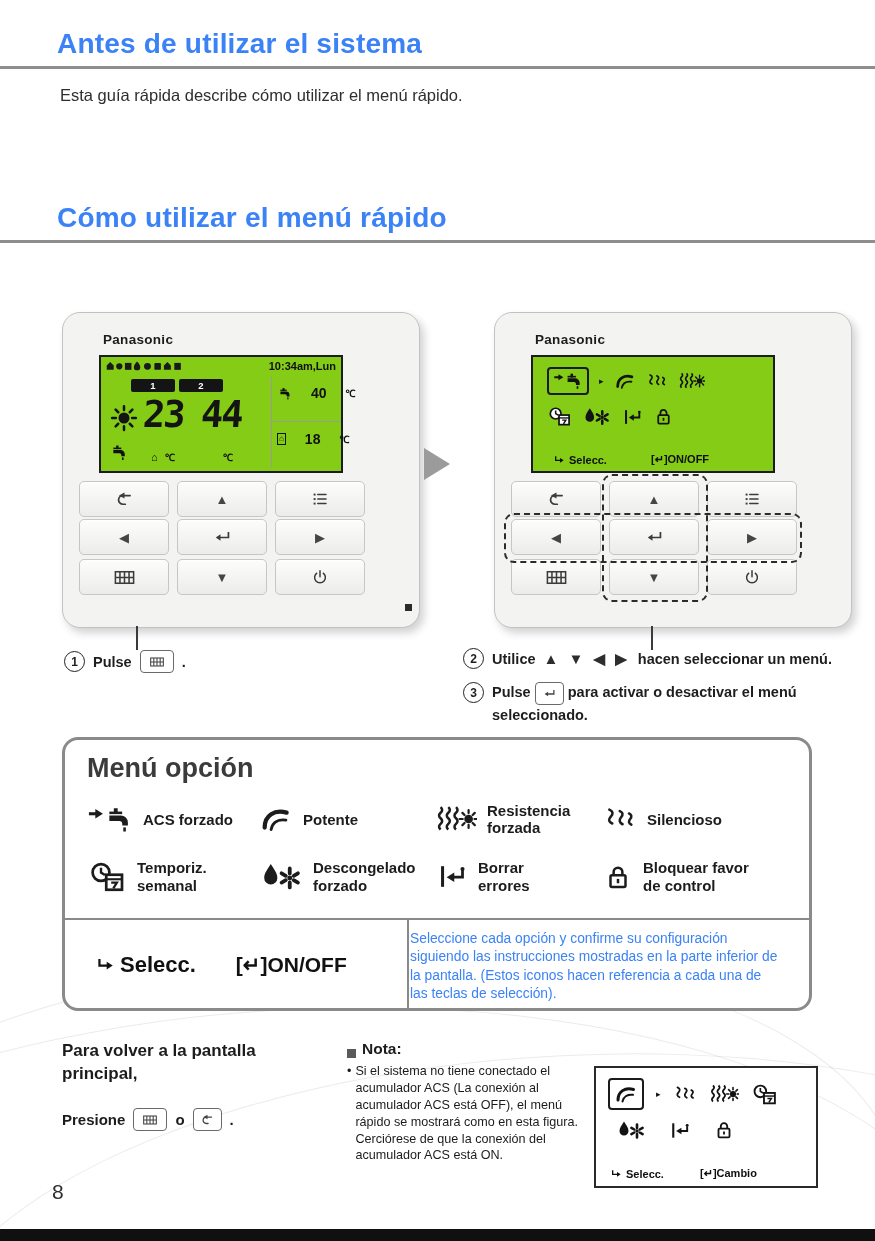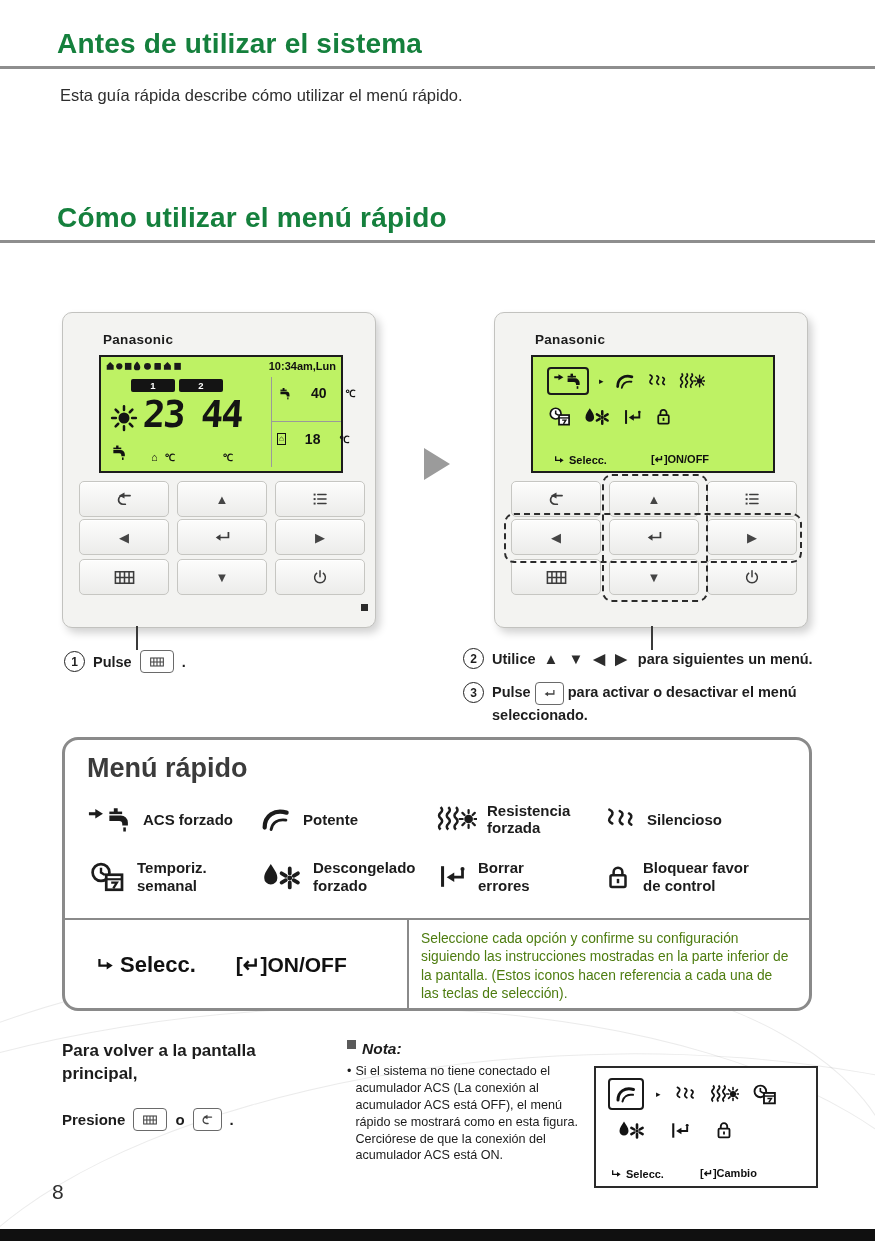--- a/index.html
+++ b/index.html
@@ -1,28 +1,28 @@
 <!DOCTYPE html>
 <html><head>
 <meta charset="utf-8">
 <style>
   html,body{margin:0;padding:0;background:#fff;}
   #page{position:relative;width:875px;height:1241px;background:#ffffff;overflow:hidden;
         font-family:"Liberation Sans",sans-serif;color:#333;}
   
   .wave{position:absolute;border:1.4px solid rgba(110,110,110,0.14);border-radius:50%;}
   
-  .h1{position:absolute;font-size:28px;font-weight:bold;color:#15803d;letter-spacing:.2px;}
+  .h1{position:absolute;font-size:28px;font-weight:bold;color:#3b82f6;letter-spacing:.2px;}
   .rule{position:absolute;left:0;width:875px;height:3px;background:#8e8e8e;}
   .para{position:absolute;font-size:16.5px;line-height:1.42;color:#2e2e2e;}
   
   .remote{position:absolute;width:312px;height:314px;background:#f3f3f1;border:1px solid #c2c2bf;
-          border-radius:10px;box-shadow:4px 5px 9px rgba(0,0,0,.18);}
+          border-radius:18px;box-shadow:4px 5px 9px rgba(0,0,0,.18);padding-left:44px;}
   .brand{position:absolute;left:40px;top:19px;font-size:13.5px;font-weight:bold;color:#1c1c1c;letter-spacing:.3px;}
-  .lcd{position:absolute;left:36px;top:42px;width:240px;height:114px;border:2px solid #1c1c1c;background:#bef264;}
+  .lcd{position:absolute;left:36px;top:42px;width:240px;height:114px;border:2px solid #1c1c1c;background:#84cc16;}
   .btn{position:absolute;width:88px;height:34px;border:1px solid #c6c6c2;border-radius:5px;
        background:linear-gradient(#fdfdfc,#ececea);display:flex;align-items:center;justify-content:center;
        color:#3c3c3c;box-shadow:inset 0 1px 0 #fff;}
   .r1{top:168px}.r2{top:206px}.r3{top:246px}
   .c1{left:16px}.c2{left:114px}.c3{left:212px}
   .tri{font-size:13px;color:#454545;line-height:1;}
   .marker{position:absolute;right:7px;bottom:16px;width:7px;height:7px;background:#2b2b2b;}
   .dashv{position:absolute;left:107px;top:161px;width:102px;height:124px;border:2px dashed #2b2b2b;border-radius:10px;}
   .dashh{position:absolute;left:9px;top:200px;width:294px;height:46px;border:2px dashed #2b2b2b;border-radius:10px;}
   
@@ -63,27 +63,27 @@
           grid-template-columns:172px 176px 168px 190px;row-gap:22px;column-gap:0;}
   .qm-item{display:flex;align-items:center;gap:10px;font-weight:bold;font-size:15px;color:#1c1c1c;line-height:1.15;}
   .qm-label{max-width:112px;}
   .qm-label.narrow{max-width:64px;}
   .qmsep{position:absolute;left:0;right:0;top:178px;height:2px;background:#8a8a8a;}
   .qmv{position:absolute;left:342px;top:178px;bottom:0;width:2px;background:#8a8a8a;}
   .qmfl{position:absolute;left:30px;top:192px;width:300px;height:66px;display:flex;align-items:center;gap:40px;
         font-weight:bold;color:#111;}
   .qmfl .selwrap{display:flex;align-items:center;gap:5px;font-size:22px;}
   .qmfl .onoff{font-size:21px;}
-  .qmft{position:absolute;left:356px;top:190px;width:372px;font-size:13.8px;line-height:1.34;color:#4d7c0f;}
+  .qmft{position:absolute;left:345px;top:190px;width:372px;font-size:13.8px;line-height:1.34;color:#3b82f6;}
   
   .reth{position:absolute;left:62px;top:1040px;width:250px;font-size:17px;font-weight:bold;color:#1c1c1c;line-height:1.35;}
   .pressline{position:absolute;left:62px;top:1108px;display:flex;align-items:center;gap:8px;font-size:15px;
              font-weight:bold;color:#1c1c1c;}
-  .noteh{position:absolute;left:347px;top:1040px;display:flex;align-items:flex-start;gap:6px;font-size:15.5px;
-         font-weight:bold;color:#1c1c1c;font-style:italic;}
+  .noteh{position:absolute;left:347px;top:1040px;display:flex;align-items:flex-end;gap:6px;font-size:15.5px;
+         font-weight:bold;color:#1c1c1c;}
   .notesq{width:9px;height:9px;background:#5a5a5a;display:inline-block;}
   .notetxt{position:absolute;left:347px;top:1063px;width:238px;font-size:12.6px;line-height:1.34;color:#1b1b1b;
            display:flex;gap:4px;}
   .fig{position:absolute;left:594px;top:1066px;width:220px;height:118px;border:2px solid #2a2a2a;background:#fff;}
   .frow{position:absolute;left:12px;display:flex;align-items:center;gap:12px;color:#131313;}
   .figfoot{position:absolute;bottom:6px;display:flex;align-items:center;gap:4px;font-weight:bold;font-size:11px;color:#0f0f0f;}
   .pagenum{position:absolute;left:52px;top:1180px;font-size:21px;color:#2e2e2e;}
   .blackbar{position:absolute;left:0;bottom:0;width:100%;height:12px;background:#101010;}
   svg{display:block;}
   .icnB{color:#3c3c3c;}
@@ -394,37 +394,37 @@
         <svg width="20" height="16" style="color:#444;">
           <use href="#i-grid"></use>
         </svg>
       </span>
     <span>.</span>
   </div>
   <div class="step" style="left:463px;top:648px;">
     <span class="cnum">2</span>
     <span>Utilice</span>
     <span class="arrkeys">▲ ▼ ◀ ▶</span>
-    <span>para siguientes un menú.</span>
+    <span>hacen seleccionar un menú.</span>
   </div>
   <div class="step stepTop" style="left:463px;top:682px;">
     <span class="cnum">3</span>
     <div class="stxt">
       <span>Pulse</span>
       <span class="keycap">
           <svg width="15" height="14" style="color:#444;">
             <use href="#i-enter"></use>
           </svg>
         </span>
       <span>para activar o desactivar el menú seleccionado.</span>
     </div>
   </div>
 
   <div class="qmbox">
-    <div class="qmtitle">Menú rápido</div>
+    <div class="qmtitle">Menú opción</div>
     <div class="qmgrid">
       <div class="qm-item">
         <svg width="46" height="31">
             <use href="#i-acs"></use>
           </svg>
         <div class="qm-label">ACS forzado</div>
       </div>
       <div class="qm-item">
         <svg width="34" height="34">
             <use href="#i-potente"></use>

